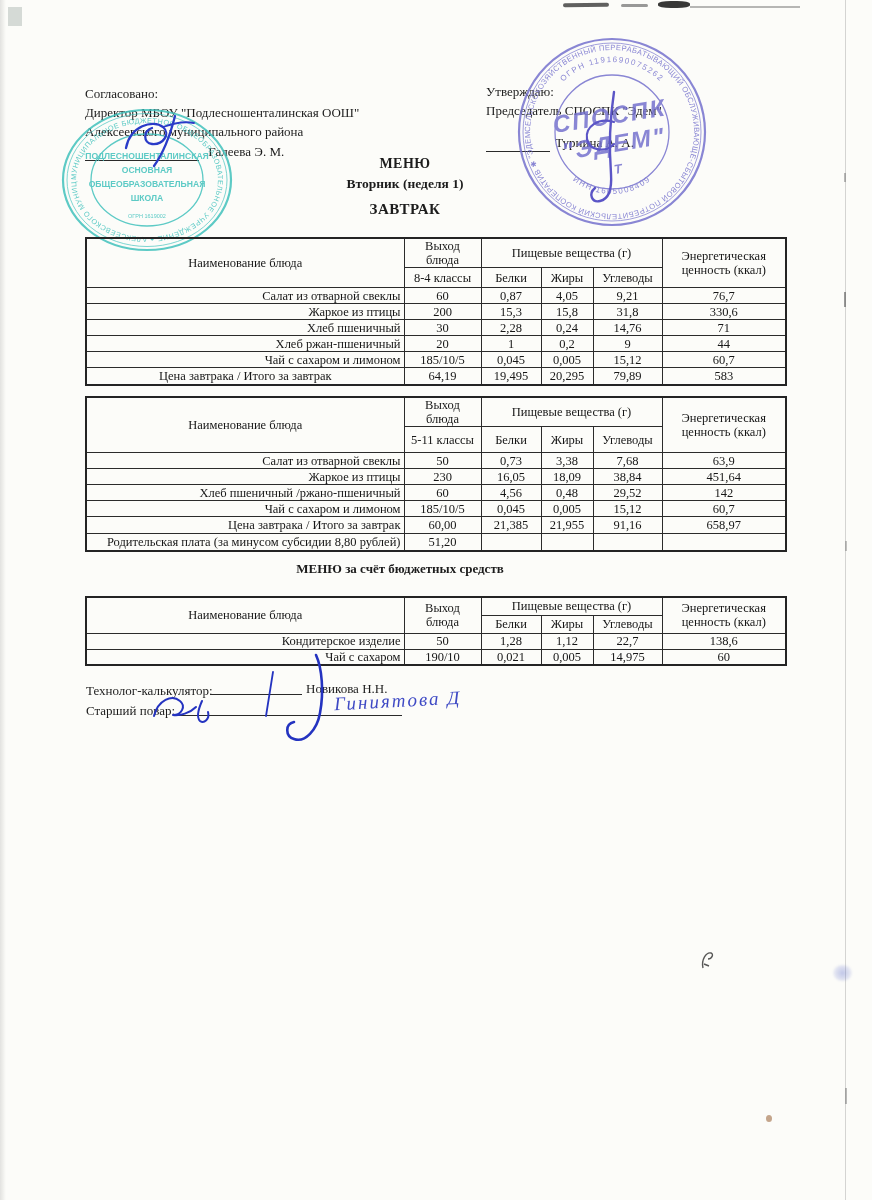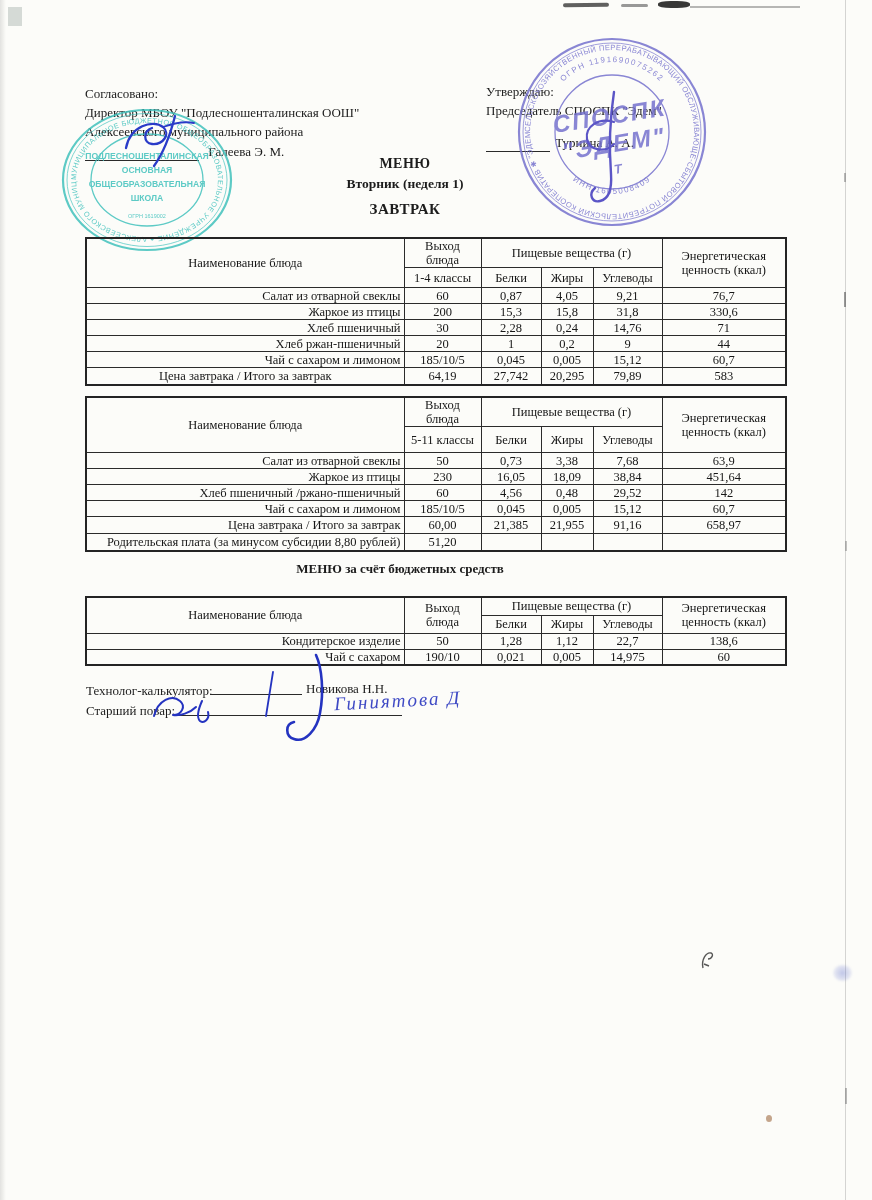--- a/index.html
+++ b/index.html
@@ -146,21 +146,21 @@
         <col style="width:124px">
       </colgroup>
     <thead>
       <tr>
         <th rowspan="2">Наименование блюда</th>
         <th>Выход блюда</th>
         <th colspan="3">Пищевые вещества (г)</th>
         <th rowspan="2">Энергетическая ценность (ккал)</th>
       </tr>
       <tr>
-        <th class="b">1-4 классы</th>
+        <th class="b">8-4 классы</th>
         <th>Белки</th>
         <th>Жиры</th>
         <th>Углеводы</th>
       </tr>
     </thead>
     <tbody>
       <tr class="data">
           <td class="dish">Салат из отварной свеклы</td>
           <td>60</td>
           <td>0,87</td>
@@ -196,21 +196,21 @@
           <td class="dish">Чай с сахаром и лимоном</td>
           <td>185/10/5</td>
           <td>0,045</td>
           <td>0,005</td>
           <td>15,12</td>
           <td>60,7</td>
         </tr>
       <tr class="total">
           <td class="ctr">Цена завтрака / Итого за завтрак</td>
           <td>64,19</td>
-          <td>27,742</td>
+          <td>19,495</td>
           <td>20,295</td>
           <td>79,89</td>
           <td>583</td>
         </tr>
     </tbody>
   </table>
 
   <table class="menu-table t2" style="top:396px">
     <colgroup>
         <col style="width:318px">

